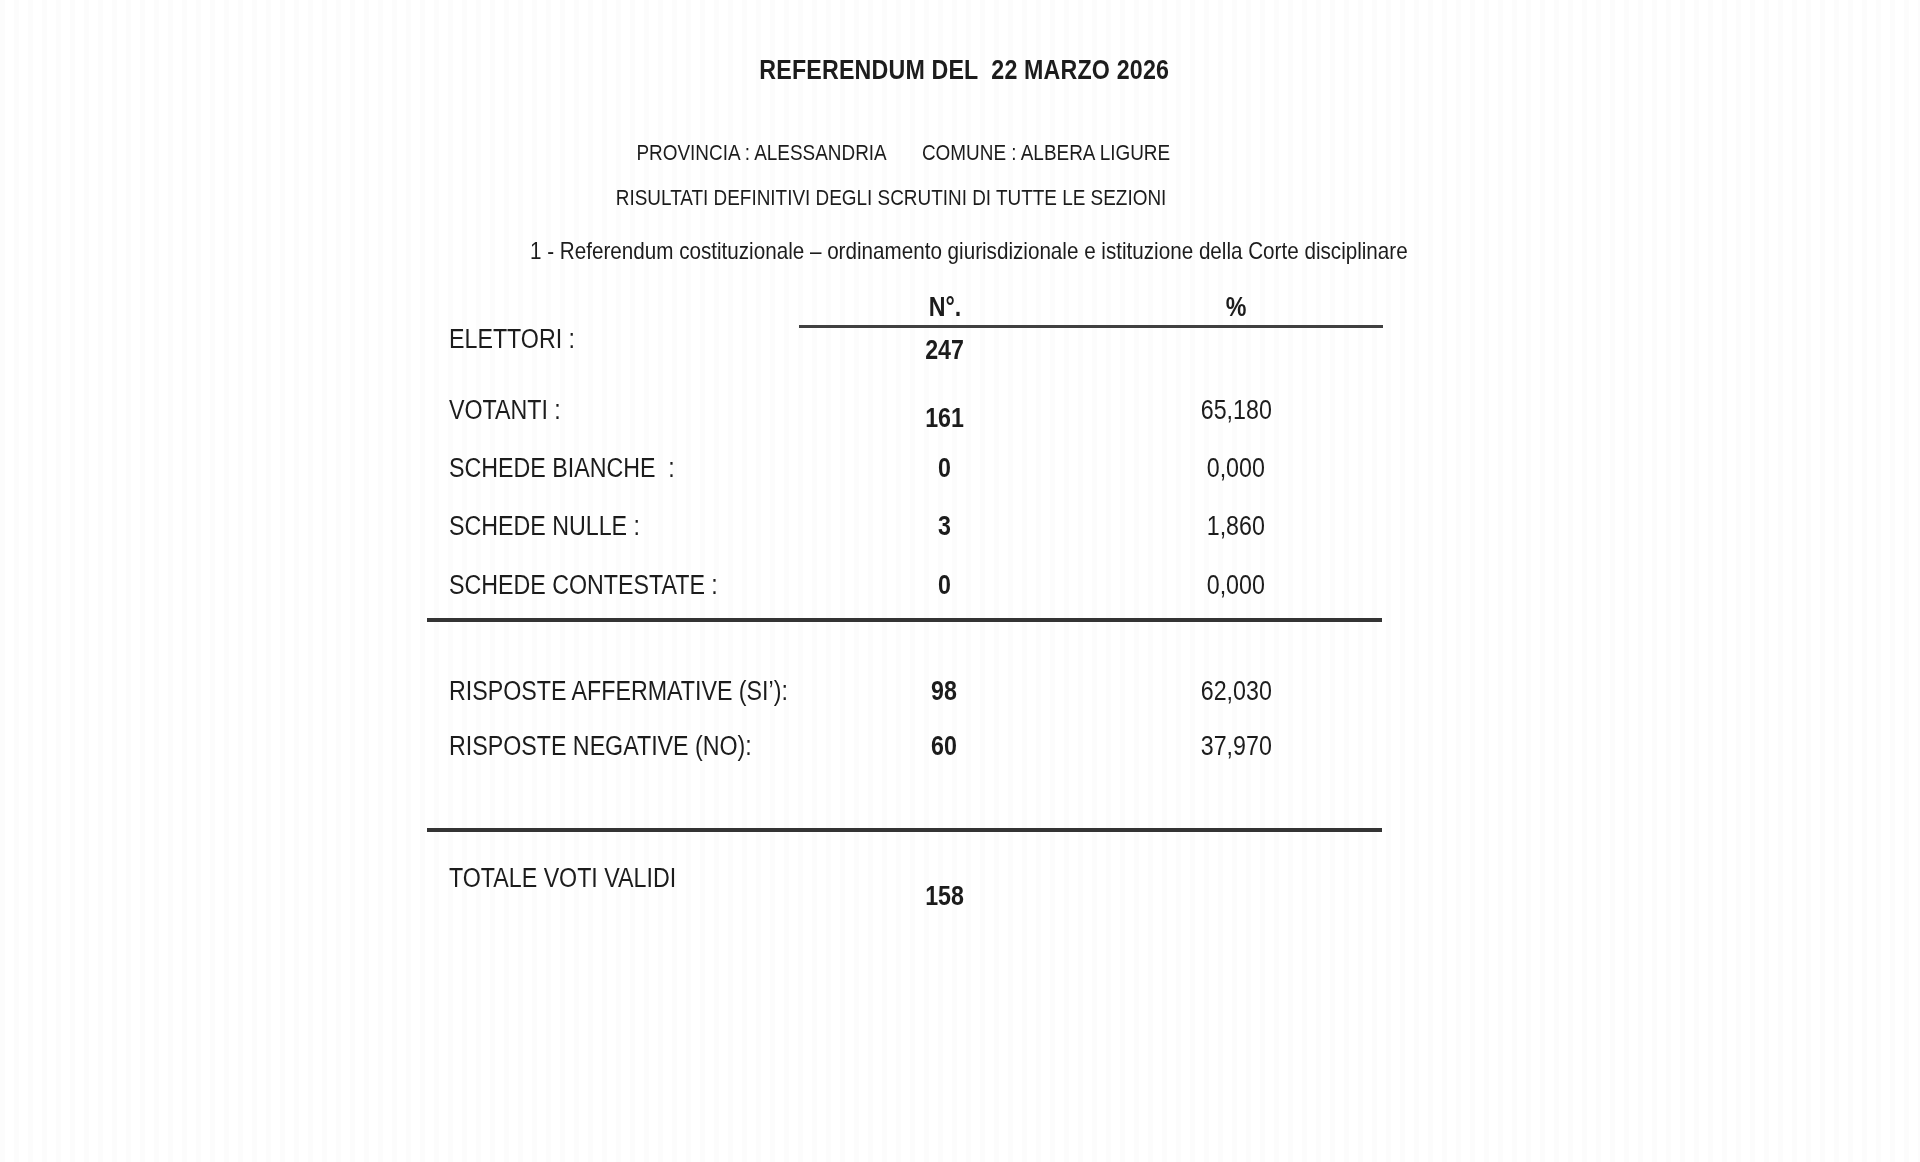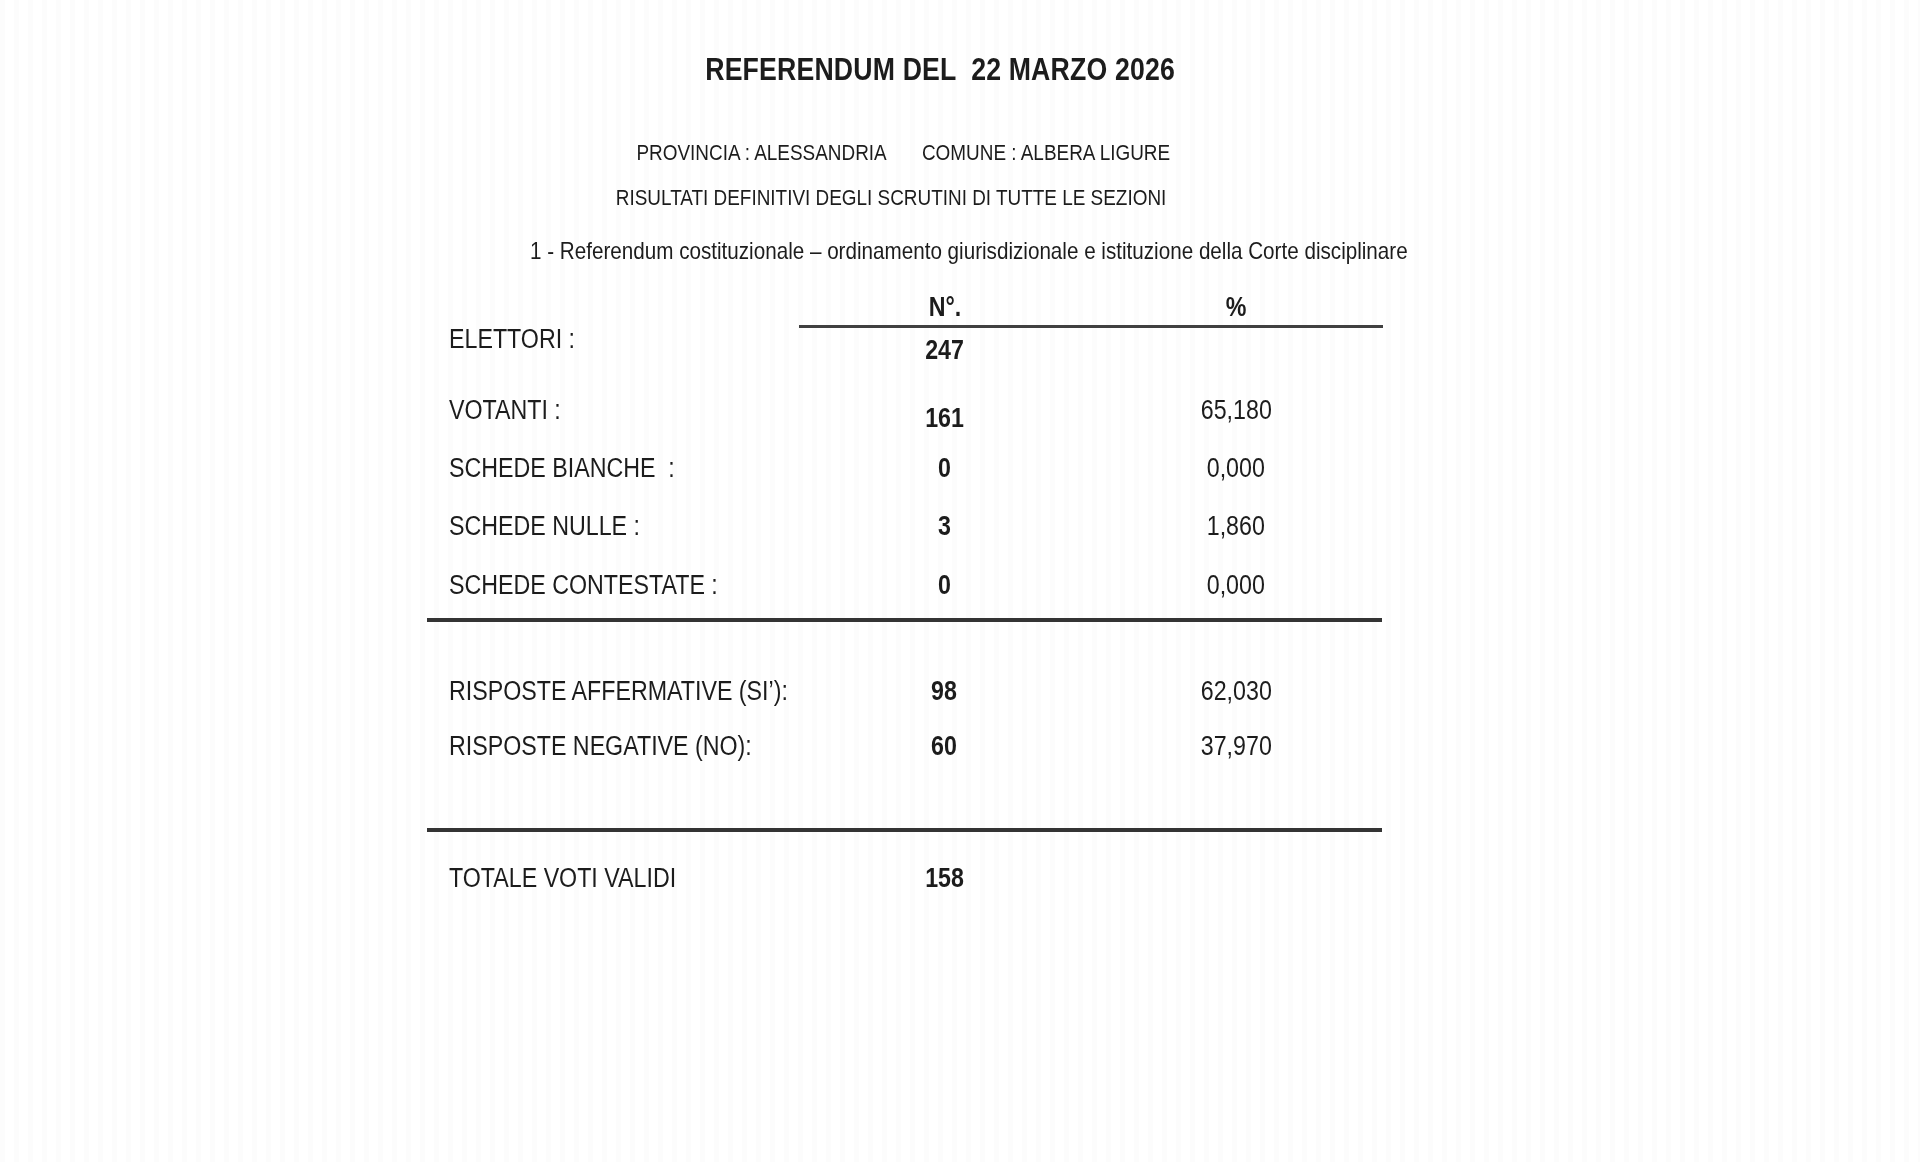--- a/index.html
+++ b/index.html
@@ -29,23 +29,23 @@
   
   .tx {
     display: inline-block;
     transform: scaleX(0.86);
     transform-origin: center center;
     white-space: pre;
   }
   .tx-left { transform-origin: left center; }
 
   .doc-title {
-    left: 440px; top: 54px; width: 1000px;
+    left: 464px; top: 54px; width: 1000px;
     text-align: center;
-    font-size: 31px; font-weight: bold; line-height: 32px;
+    font-size: 27px; font-weight: bold; line-height: 32px;
     letter-spacing: 0.2px;
   }
   .loc-line {
     left: 403px; top: 139px; width: 1000px;
     text-align: center;
     font-size: 22px; line-height: 27px;
   }
   .loc-gap { margin-left: 41px; }
   .results-line {
     left: 391px; top: 184px; width: 1000px;
@@ -168,17 +168,17 @@
   </div>
   <div class="abs cell cell-pct" style="top:730px">
     <span class="tx">37,970</span>
   </div>
 
   <div class="abs rule rule-thick rule-2"></div>
 
   <div class="abs cell cell-label" style="top:862px">
     <span class="tx tx-left">TOTALE VOTI VALIDI</span>
   </div>
-  <div class="abs cell cell-n" style="top:862px">
+  <div class="abs cell cell-n" style="top:880px">
     <span class="tx">158</span>
   </div>
 
 </div>
 
 </body></html>

